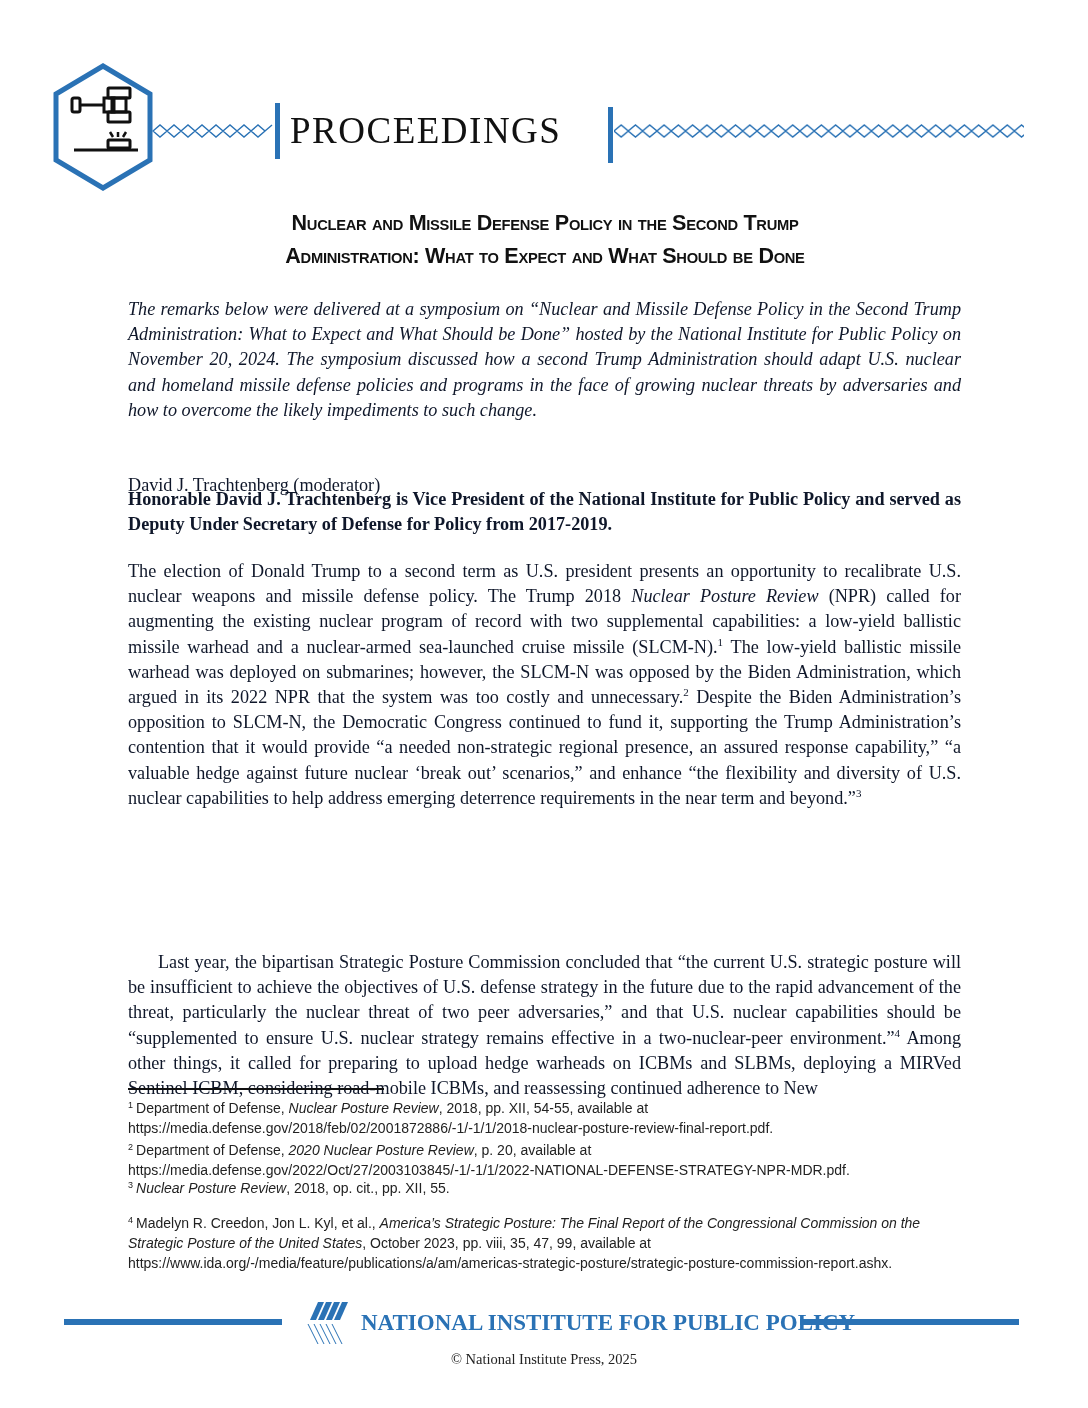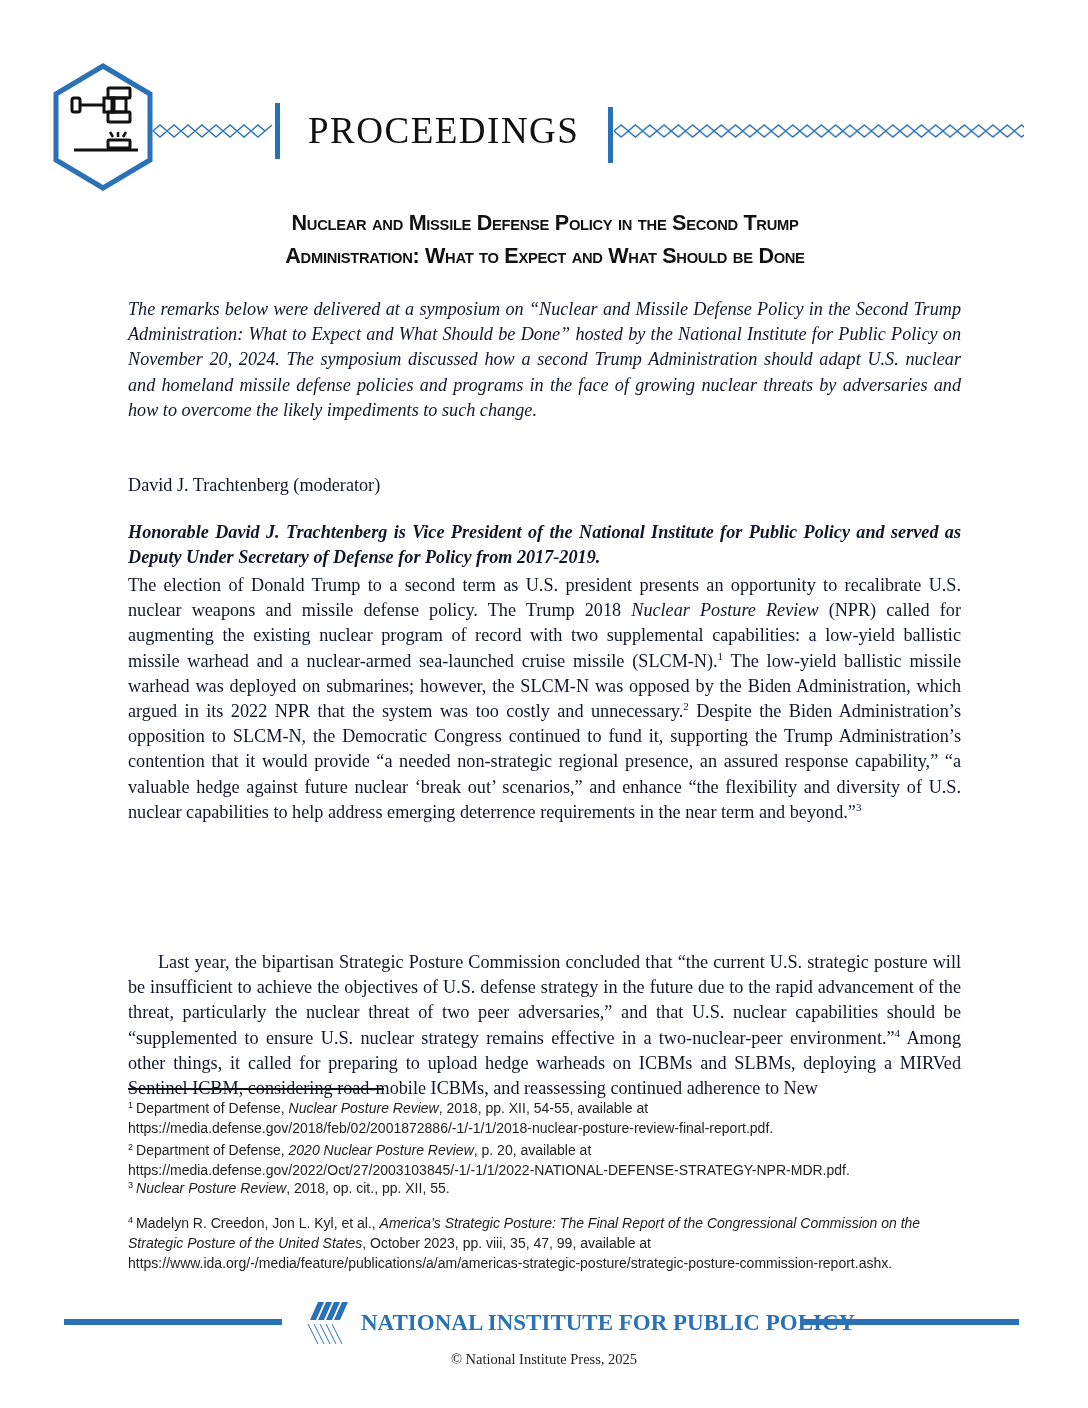--- a/index.html
+++ b/index.html
@@ -7,36 +7,36 @@
            font-family: "Liberation Serif", "DejaVu Serif", serif; color: #111; }
     .abs { position: absolute; }
 
     
     .hex { left: 52px; top: 62px; width: 102px; height: 130px; }
     .diamonds-left { left: 152px; top: 124px; width: 122px; height: 14px; }
     .bar { width: 5px; height: 56px; background: #2a72b5; }
     .bar-left { left: 275px; top: 103px; }
     .bar-right { left: 608px; top: 107px; }
     .diamonds-right { left: 614px; top: 124px; width: 410px; height: 14px; }
-    .proceedings { left: 308px; top: 108px; font-size: 37px; letter-spacing: 1.5px;
+    .proceedings { left: 290px; top: 108px; font-size: 37px; letter-spacing: 1.5px;
                    font-family: "Liberation Serif", serif; color: #111; line-height: 46px; }
 
     
     .title { left: 120px; top: 206px; width: 850px; text-align: center;
              font-family: "Liberation Sans", sans-serif; font-weight: bold;
              font-size: 22px; line-height: 33px; font-variant: small-caps;
              letter-spacing: -0.3px; color: #111; transform: scaleX(0.98); }
 
     
     .col { left: 128px; width: 833px; font-size: 18.2px; line-height: 25.2px;
            text-align: justify; font-family: "Liberation Serif", serif; color: #0f172a; }
     .intro { top: 297px; font-style: italic; }
     .speaker-name { top: 473px; font-weight: normal; }
-    .speaker-bio { top: 520px; font-weight: bold; font-style: italic; }
-    .body1 { top: 573px; }
+    .speaker-bio { top: 487px; font-weight: bold; }
+    .body1 { top: 559px; }
     .body2 { top: 950px; text-indent: 30px; }
     sup { font-size: 11px; line-height: 0; vertical-align: 7px; }
 
     .fn-rule { left: 128px; top: 1088px; width: 256px; height: 1.5px; background: #111; }
     .fn { left: 128px; width: 840px; font-size: 14px; line-height: 20px; color: #222;
           font-family: Liberation Sans, sans-serif; }
     .fn1 { top: 1098px; }
     .fn2 { top: 1140px; }
     .fn3 { top: 1178px; }
     .fn4 { top: 1213px; }

